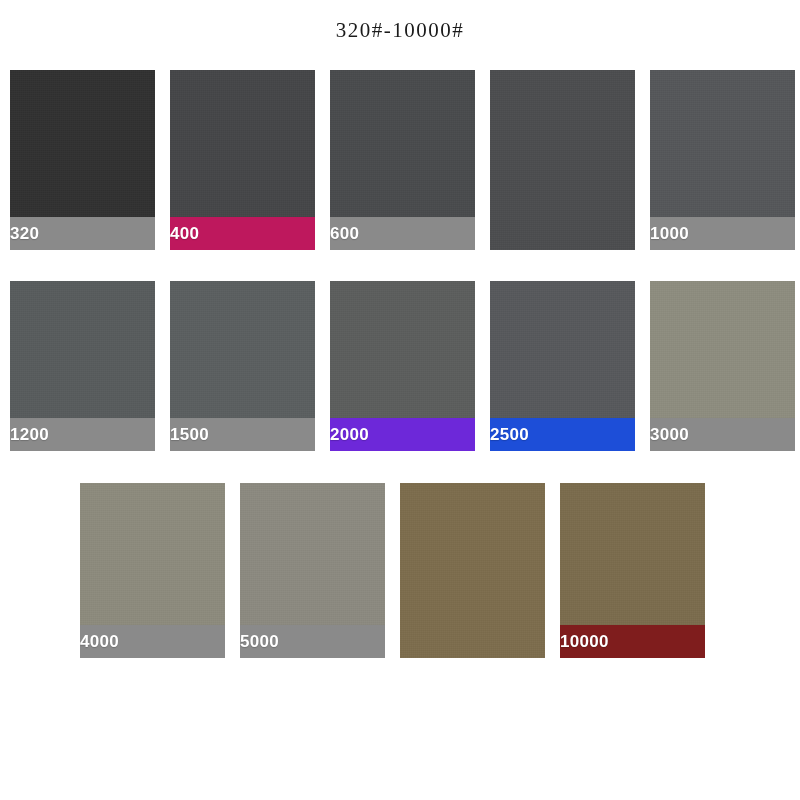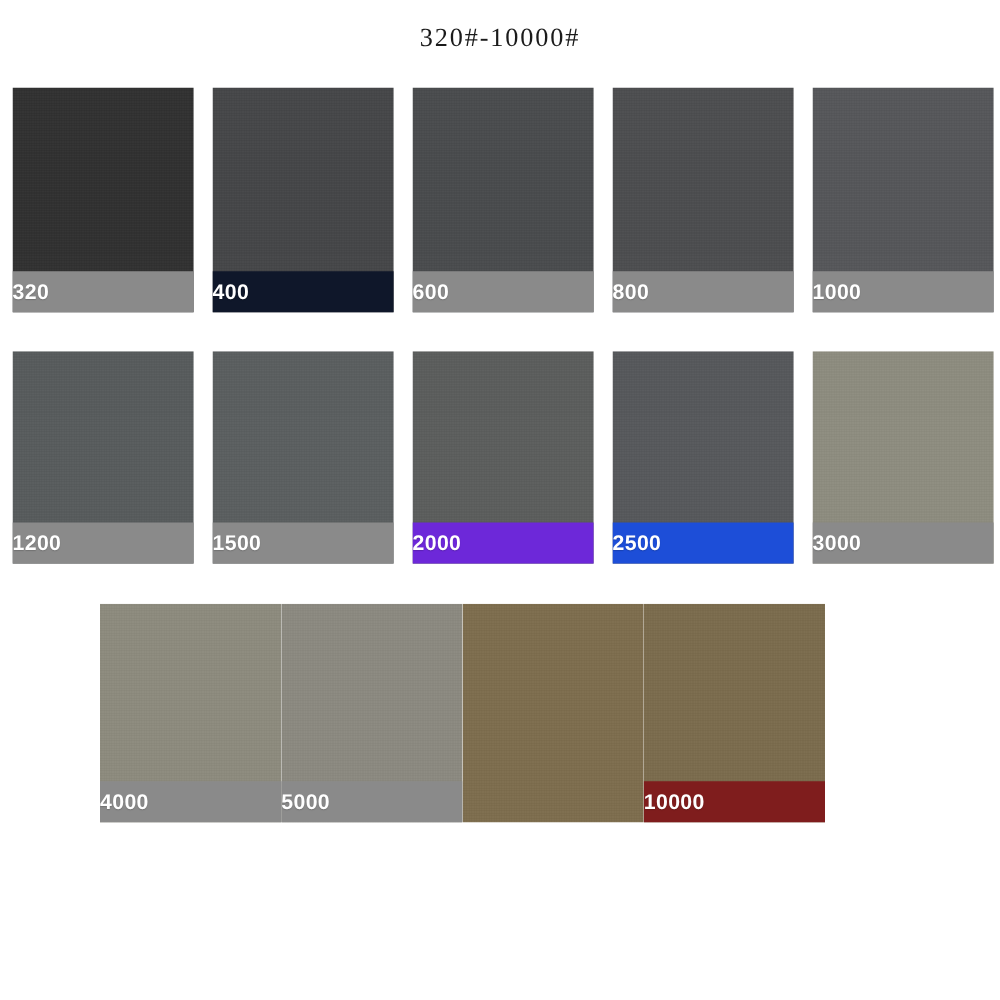--- a/index.html
+++ b/index.html
@@ -59,20 +59,21 @@
   #row-1 .swatch, #row-2 .swatch {
     width: 145px;
     height: 180px;
     margin-right: 15px;
   }
   #row-2 .swatch { height: 170px; }
 
   #row-3 .swatch {
     width: 145px;
     height: 175px;
+    margin-right: 15px;
   }
 
   .swatch:last-child { margin-right: 0; }
 
   .swatch-fill {
     position: absolute;
     left: 0;
     top: 0;
     right: 0;
     bottom: 0;
@@ -111,29 +112,28 @@
 
   <div class="chart-title">320#-10000#</div>
 
   <div class="swatch-row" id="row-1">
       <div class="swatch">
         <div class="swatch-fill" style="background-color: rgb(49, 49, 49);"></div>
         <div class="swatch-label" style="background-color: rgb(138, 138, 138);">320</div>
       </div>
       <div class="swatch">
         <div class="swatch-fill" style="background-color: rgb(69, 70, 72);"></div>
-        <div class="swatch-label" style="background-color: #0f172a; margin-top: 36px;">400</div>
+        <div class="swatch-label" style="background-color: #be185d; margin-top: 36px;">400</div>
       </div>
       <div class="swatch">
         <div class="swatch-fill" style="background-color: rgb(73, 75, 77);"></div>
         <div class="swatch-label" style="background-color: rgb(138, 138, 138);">600</div>
       </div>
       <div class="swatch">
         <div class="swatch-fill" style="background-color: rgb(76, 77, 79);"></div>
-        <div class="swatch-label" style="background-color: rgb(138, 138, 138);">800</div>
       </div>
       <div class="swatch">
         <div class="swatch-fill" style="background-color: rgb(85, 87, 90);"></div>
         <div class="swatch-label" style="background-color: rgb(138, 138, 138);">1000</div>
       </div>
     </div>
   <div class="swatch-row" id="row-2">
       <div class="swatch">
         <div class="swatch-fill" style="background-color: rgb(88, 92, 93);"></div>
         <div class="swatch-label" style="background-color: rgb(138, 138, 138);">1200</div>

